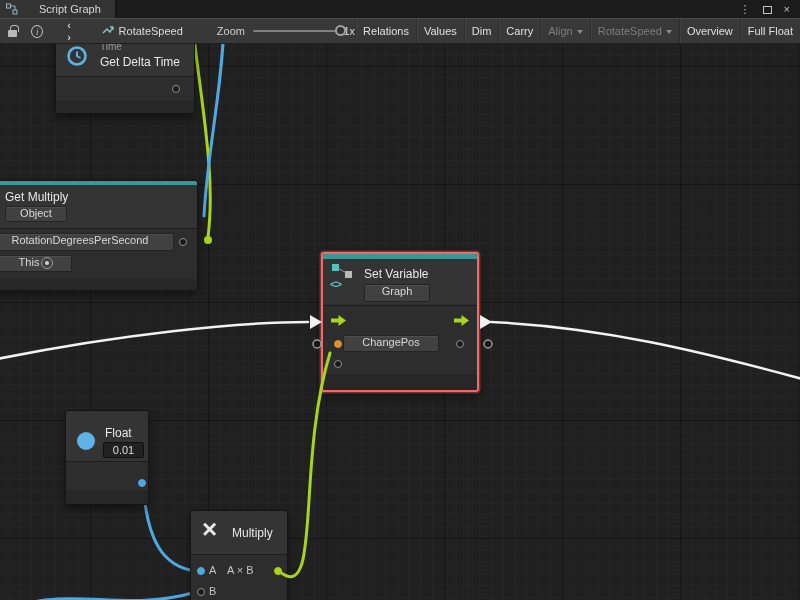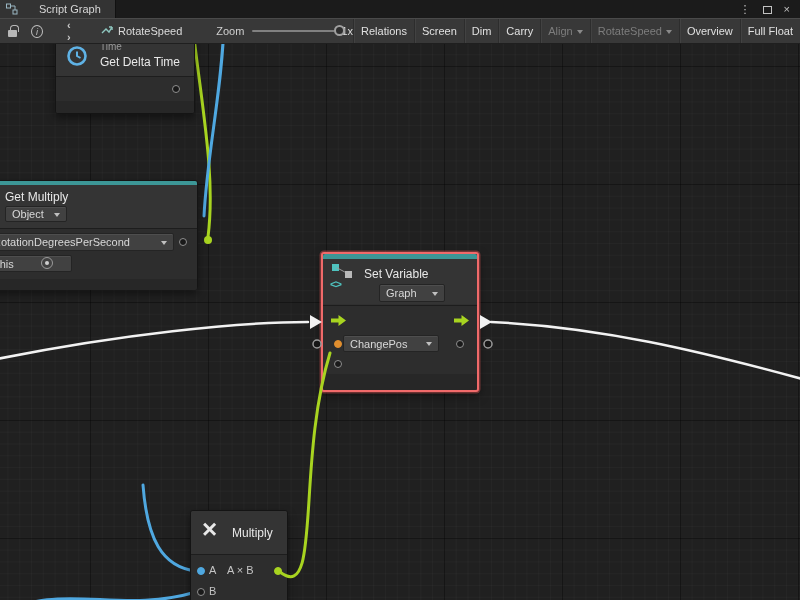--- a/index.html
+++ b/index.html
@@ -49,21 +49,21 @@
   
   .node { position:absolute; background:#303030; border:1px solid #141414; border-radius:3px; box-shadow:0 4px 9px rgba(0,0,0,0.45); }
   .strip { position:absolute; left:0; right:0; top:0; background:#3c9696; border-radius:2px 2px 0 0; }
   .hd { position:absolute; left:0; right:0; background:#343434; }
   .bd { position:absolute; left:0; right:0; background:#2d2d2d; }
   .ft { position:absolute; left:0; right:0; background:#272727; border-radius:0 0 2px 2px; }
   .divline { position:absolute; left:0; right:0; height:1px; background:#1d1d1d; }
   .ntitle { position:absolute; color:#e8e8e8; font-size:12px; white-space:nowrap; }
   .nsub { position:absolute; color:#9a9a9a; font-size:10px; white-space:nowrap; }
   .plabel { position:absolute; color:#c4c4c4; font-size:11px; white-space:nowrap; }
-  .dd { position:absolute; background:#414141; border:1px solid #242424; border-radius:2px; box-shadow:inset 0 1px 0 rgba(255,255,255,0.07); color:#d8d8d8; font-size:11px; display:flex; align-items:center; padding:0 6px; white-space:nowrap; overflow:hidden; }
+  .dd { position:absolute; background:#414141; border:1px solid #242424; border-radius:2px; box-shadow:inset 0 1px 0 rgba(255,255,255,0.07); color:#d8d8d8; font-size:11px; display:flex; align-items:center; padding:0 6px; white-space:nowrap; overflow:hidden;flex-direction:column; }
   .dd .dd-caret { width:0; height:0; border:3.5px solid transparent; border-top:4.5px solid #c0c0c0; margin:4px 0 0 auto; }
   .valbox { position:absolute; background:#212121; border:1px solid #101010; border-radius:2px; color:#dddddd; font-size:11px; display:flex; align-items:center; justify-content:center; }
   .port { position:absolute; width:8px; height:8px; border-radius:50%; background:#191919; border:1.5px solid #8f8f8f; }
   .port.blue { background:#4fa8e0; border-color:#4fa8e0; }
   .port.green { background:#a8d420; border-color:#a8d420; }
   .port.orange { background:#e08e2e; border-color:#e08e2e; }
   .flow-arrow { position:absolute; width:15px; height:11px; background:#a8d420;
     clip-path:polygon(0 32%, 50% 32%, 50% 0, 100% 50%, 50% 100%, 50% 68%, 0 68%); }
   .target-icon { position:absolute; width:12px; height:12px; border:1.5px solid #9a9a9a; border-radius:50%; }
   .target-icon::after { content:""; position:absolute; left:2.5px; top:2.5px; width:4px; height:4px; border-radius:50%; background:#cfcfcf; }
@@ -112,21 +112,21 @@
     <span class="slider">
       <span class="track"></span>
       <span class="handle"></span>
     </span>
     <span class="zoomval">1x</span>
     <div class="tbuttons">
       <div class="tbtn">
           <span>Relations</span>
         </div>
       <div class="tbtn">
-          <span>Screen</span>
+          <span>Values</span>
         </div>
       <div class="tbtn">
           <span>Dim</span>
         </div>
       <div class="tbtn">
           <span>Carry</span>
         </div>
       <div class="tbtn disabled">
           <span>Align</span>
           <span class="tb-caret"></span>
@@ -194,38 +194,50 @@
     </div>
 
     <div class="node selected" style="left:321px; top:208px; width:158px; height:140px;">
       <div class="strip" style="height:5px;"></div>
       <div class="hd" style="top:5px; height:45px;"></div>
       <span class="sv-sq1" style="left:9px; top:10px;"></span>
       <span class="sv-link" style="left:13px; top:16px;"></span>
       <span class="sv-sq2" style="left:22px; top:17px;"></span>
       <span class="sv-angle" style="left:7px; top:24px;">&lt;&gt;</span>
       <span class="ntitle" style="left:41px; top:13px;">Set Variable</span>
-      <div class="dd" style="left:56px; top:30px; width:66px; height:18px;">
+      <div class="dd" style="left:41px; top:30px; width:66px; height:18px;">
         <span>Graph</span>
           <span class="dd-caret"></span>
       </div>
       <div class="divline" style="top:51px;"></div>
       <div class="bd" style="top:52px; height:68px;"></div>
       <span class="flow-arrow" style="left:8px; top:61px;"></span>
       <span class="flow-arrow" style="left:131px; top:61px;"></span>
       <span class="port orange" style="left:11px; top:86px;"></span>
       <div class="dd" style="left:20px; top:81px; width:96px; height:17px;">
         <span>ChangePos</span>
           <span class="dd-caret"></span>
       </div>
       <span class="port" style="left:133px; top:86px;"></span>
       <span class="port" style="left:11px; top:106px;"></span>
       <div class="ft" style="top:120px; height:16px;"></div>
     </div>
 
+    <div class="node" style="left:65px; top:366px; width:84px; height:95px;">
+      <div class="hd" style="top:0; height:50px; border-radius:2px 2px 0 0;"></div>
+      <span class="float-icon" style="left:11px; top:21px;"></span>
+      <span class="ntitle" style="left:39px; top:15px;">Float</span>
+      <div class="valbox" style="left:37px; top:31px; width:41px; height:16px;">
+        <span>0.01</span>
+      </div>
+      <div class="divline" style="top:50px;"></div>
+      <div class="bd" style="top:51px; height:28px;"></div>
+      <span class="port blue" style="left:72px; top:68px;"></span>
+      <div class="ft" style="top:79px; height:14px;"></div>
+    </div>
 
     <div class="node" style="left:190px; top:466px; width:98px; height:96px;">
       <div class="hd" style="top:0; height:43px; border-radius:2px 2px 0 0;"></div>
       <span style="position:absolute; left:11px; top:3px; font-size:26px; font-weight:bold; color:#e8e8e8;">×</span>
       <span class="ntitle" style="left:41px; top:15px;">Multiply</span>
       <div class="divline" style="top:43px;"></div>
       <div class="bd" style="top:44px; height:52px;"></div>
       <span class="port blue" style="left:6px; top:56px;"></span>
       <span class="plabel" style="left:18px; top:53px;">A</span>
       <span class="plabel" style="left:36px; top:53px;">A × B</span>

